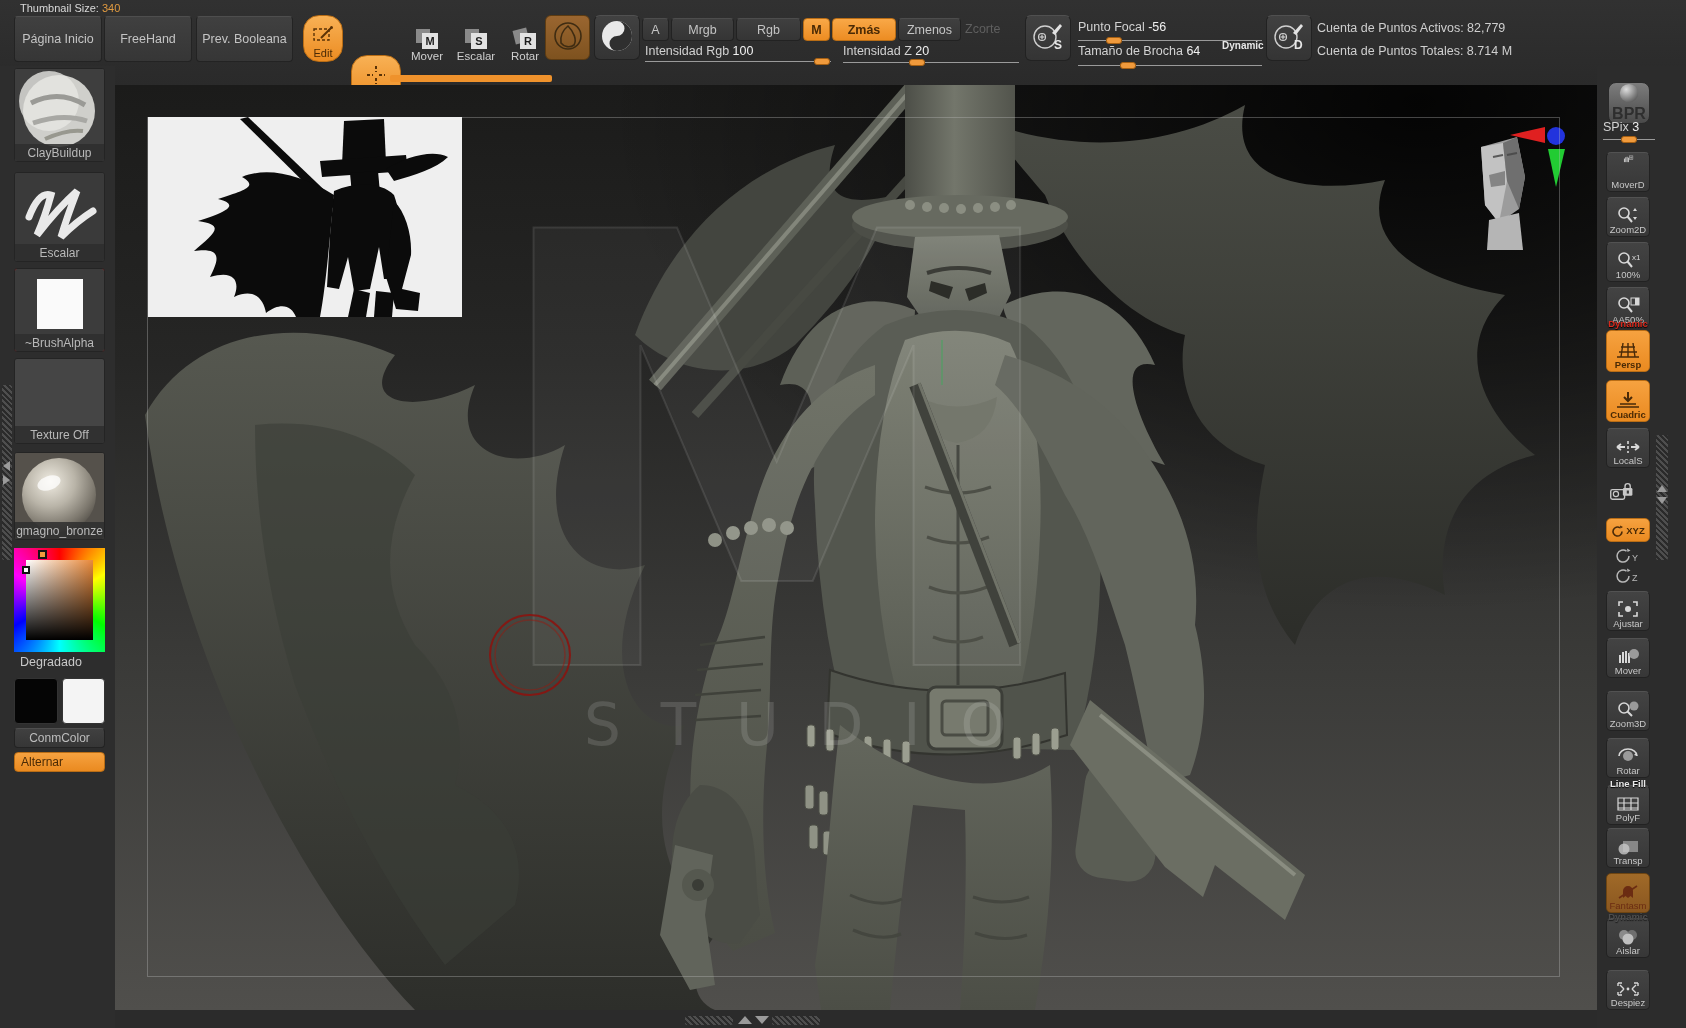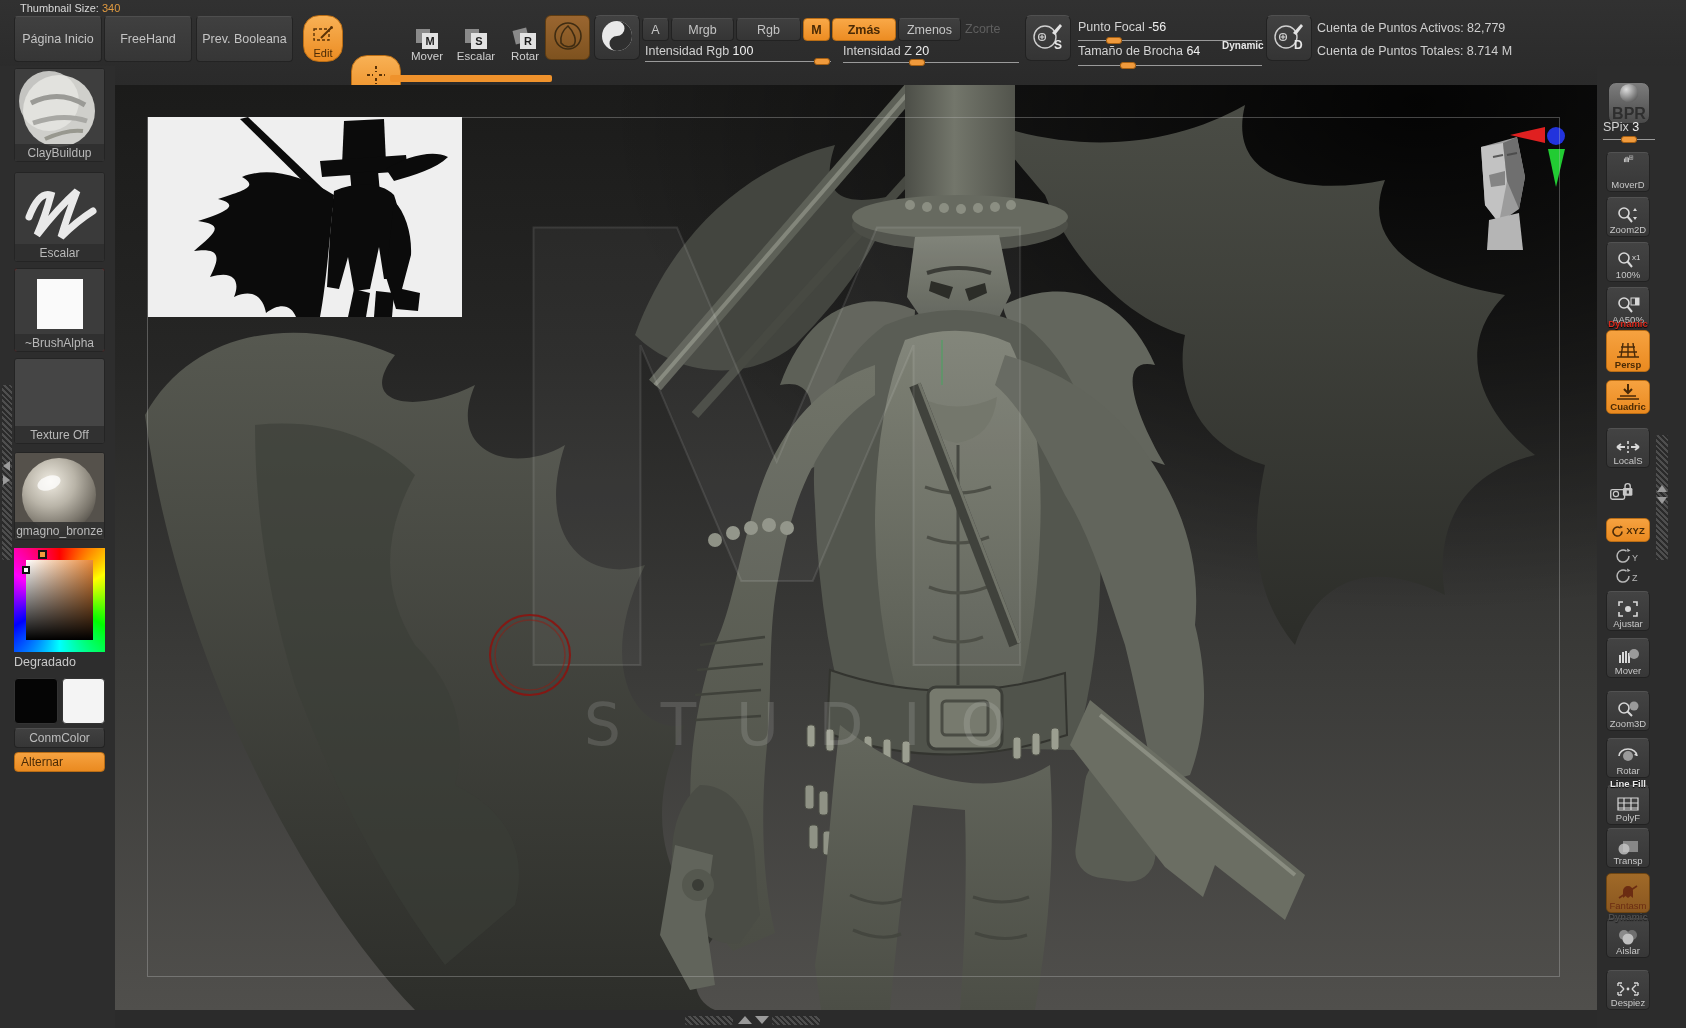--- a/index.html
+++ b/index.html
@@ -41,21 +41,21 @@
   .dyn { font-size:10px; font-weight:bold; color:#e6e6e6; }
   .count { font-size:12.5px; color:#cfcfcf; white-space:nowrap; }
   #toolstrip { background:#ef922c; border-radius:2px; }
 
   
   #leftpanel { left:0; top:66px; width:115px; height:962px; background:#2d2d2d; }
   .thumb { left:14px; width:91px; background:#474747; border:1px solid #242424; border-radius:3px;
            overflow:hidden; cursor:pointer; }
   .thumb .lbl { position:absolute; left:0; right:0; bottom:0; height:17px; background:rgba(46,46,46,.85);
                 color:#b9b9b9; font-size:12px; display:flex; align-items:center; justify-content:center; }
-  .plabel { left:14px; width:91px; text-align:left; color:#c9c9c9; font-size:12.5px; }
+  .plabel { left:20px; width:91px; text-align:left; color:#c9c9c9; font-size:12.5px; }
   .divider-v { background:repeating-linear-gradient(45deg,#4e4e4e 0 2px,#2a2a2a 2px 4px);
                border-radius:2px; cursor:pointer; }
   .divider-h { background:repeating-linear-gradient(45deg,#4e4e4e 0 2px,#2a2a2a 2px 4px);
                border-radius:2px; cursor:pointer; }
   .tri { width:0; height:0; }
 
   
   #canvas { left:115px; top:85px; width:1482px; height:925px; background:#222; overflow:hidden; cursor:crosshair; }
   #frame { left:32px; top:32px; width:1413px; height:860px; border:1px solid rgba(190,190,190,.35);
            pointer-events:none; }
@@ -553,21 +553,21 @@
       <span>AA50%</span>
     </div>
 
     <div class="overlay-red" style="top:252px;"><span>Dynamic</span></div>
     <div class="abs rbtn on" style="top:264px;height:42px;">
       <svg width="26" height="18" viewBox="0 0 26 18">
           <path d="M2,16 L24,16 M4,11 L22,11 M6,6 L20,6 M8,2 L6,16 M13,2 L13,16 M18,2 L20,16" stroke="#4a2a08" stroke-width="1.4" fill="none"></path>
         </svg>
       <span>Persp</span>
     </div>
-    <div class="abs rbtn on" style="top:314px;height:34px;">
+    <div class="abs rbtn on" style="top:314px;height:42px;">
       <svg width="26" height="18" viewBox="0 0 26 18">
           <path d="M13,1 v8 M9,6 l4,4 4,-4" stroke="#4a2a08" stroke-width="2" fill="none"></path>
           <path d="M2,16 h22 M5,13 h16" stroke="#4a2a08" stroke-width="1.6" fill="none"></path>
         </svg>
       <span>Cuadric</span>
     </div>
     <div class="abs rbtn" style="top:362px;">
       <svg width="26" height="16" viewBox="0 0 26 16">
           <path d="M10,8 H2 M2,8 l4,-3 M2,8 l4,3 M16,8 h8 M24,8 l-4,-3 M24,8 l-4,3" stroke="#d8d8d8" stroke-width="1.8" fill="none"></path>
           <line x1="13" y1="2" x2="13" y2="14" stroke="#d8d8d8" stroke-width="1.6" stroke-dasharray="3 2"></line>

